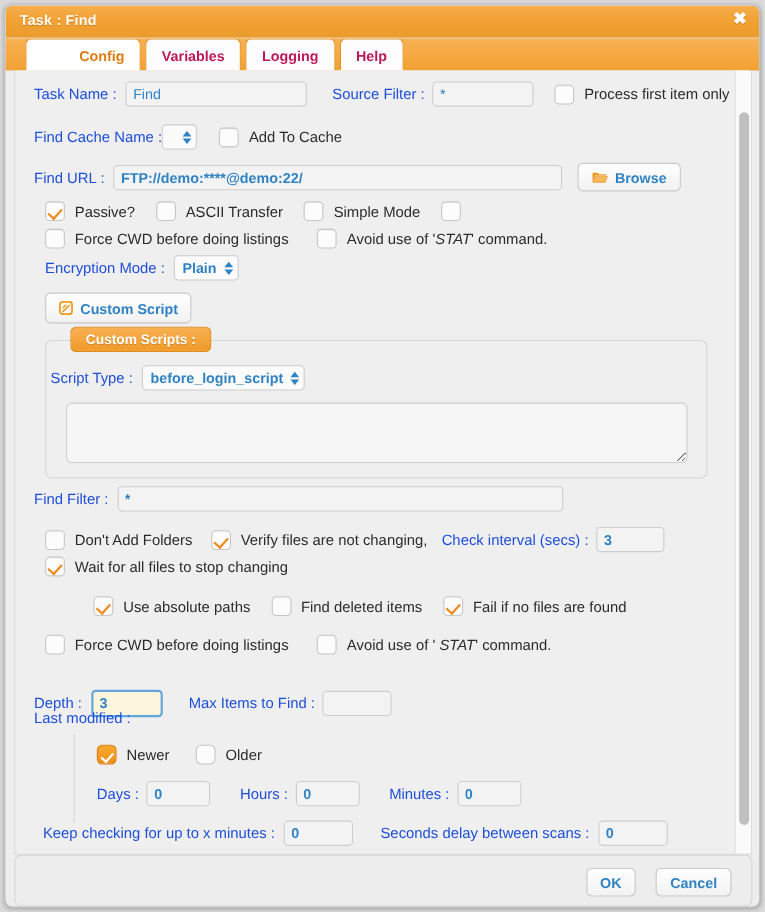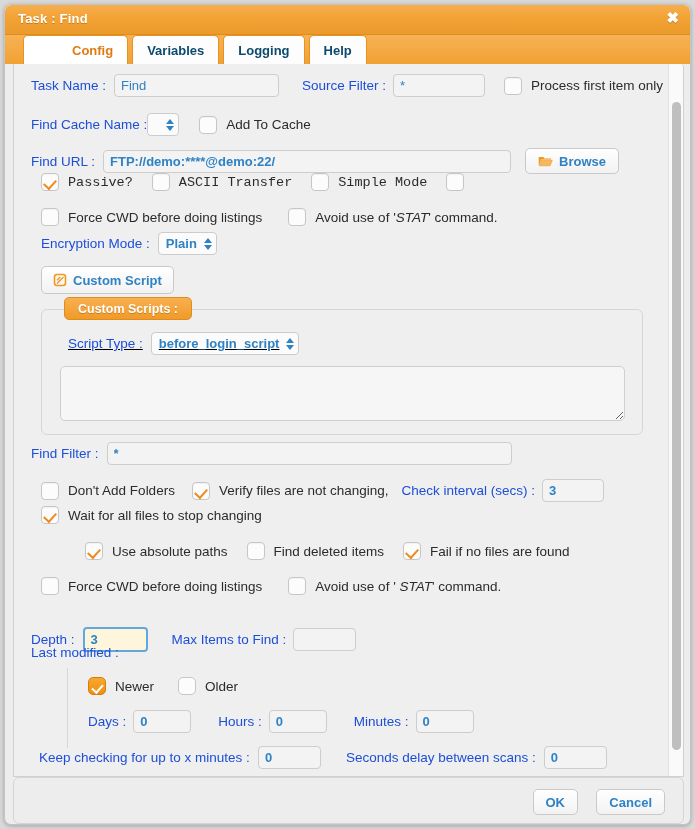--- a/index.html
+++ b/index.html
@@ -45,21 +45,21 @@
     position: absolute; left: 0; top: 30px;
     width: 100%; height: 29px;
     background: linear-gradient(to bottom, #f7b254 0%, #f2a133 100%);
   }
   .tabs { position: absolute; left: 18px; top: 0; display: flex; }
   .tab {
     height: 29px;
     padding: 0 14px;
     display: flex; align-items: center;
     font-size: 13px; font-weight: bold;
-    color: #0c4a6e;
+    color: #be185d;
     background: #fdfdfd;
     border: 1px solid #e8921f;
     border-bottom: none;
     border-top-left-radius: 5px; border-top-right-radius: 5px;
     margin-right: 4px;
     cursor: pointer;
     position: relative;
   }
   .tab.active { color: #e07b14; background: #ffffff; z-index: 3; padding-left: 48px; }
   
@@ -279,21 +279,21 @@
           <span class="ico">
             <svg width="15" height="12" viewBox="0 0 15 12">
               <path d="M0.7 2.0 L5.4 2.0 L6.6 3.4 L13.0 3.4 L13.0 4.6 L3.2 4.6 L1.0 10.6 L0.7 10.6 Z" fill="#f0991f"></path>
               <path d="M3.6 5.2 L14.3 5.2 L12.1 10.8 L1.4 10.8 Z" fill="#f7b85c" stroke="#e08c1c" stroke-width="0.5"></path>
             </svg>
           </span>
           <span>Browse</span>
         </span>
       </div>
 
-      <div class="row" style="left:27px; top:109px;font-family:Liberation Mono, monospace;">
+      <div class="row" style="left:27px; top:119px;">
         <span class="cb on"></span>
         <span class="lbl-chk" style="margin-left:9px;">Passive?</span>
         <span class="cb" style="margin-left:19px;"></span>
         <span class="lbl-chk" style="margin-left:9px;">ASCII Transfer</span>
         <span class="cb" style="margin-left:19px;"></span>
         <span class="lbl-chk" style="margin-left:9px;">Simple Mode</span>
         <span class="cb" style="margin-left:19px;"></span>
       </div>
 
       <div class="row" style="left:27px; top:144px;">
@@ -322,21 +322,21 @@
               <path d="M4 10.5 L10.5 4" stroke="#f0991f" stroke-width="1.4"></path>
               <path d="M4 7.2 L7.2 4" stroke="#f0991f" stroke-width="1.4"></path>
             </svg>
           </span>
           <span>Custom Script</span>
         </span>
       </div>
 
       <div class="fieldset" style="left:27px; top:245px; width:602px; height:126px;">
         <div class="legend">Custom Scripts :</div>
-        <div class="row" style="left:26px; top:22px;text-decoration:underline;">
+        <div class="row" style="left:4px; top:22px;">
           <span class="lbl">Script Type :</span>
           <span class="sel" style="margin-left:8px; min-width:140px; justify-content:space-between;align-items:center;">
             <span>before_login_script</span>
             <span class="arrows">
                 <span class="up"></span>
                 <span class="dn"></span>
               </span>
           </span>
         </div>
         <textarea class="script" style="position: absolute; left: 18px; top: 56px; width: 565px; height: 55px;"></textarea>

